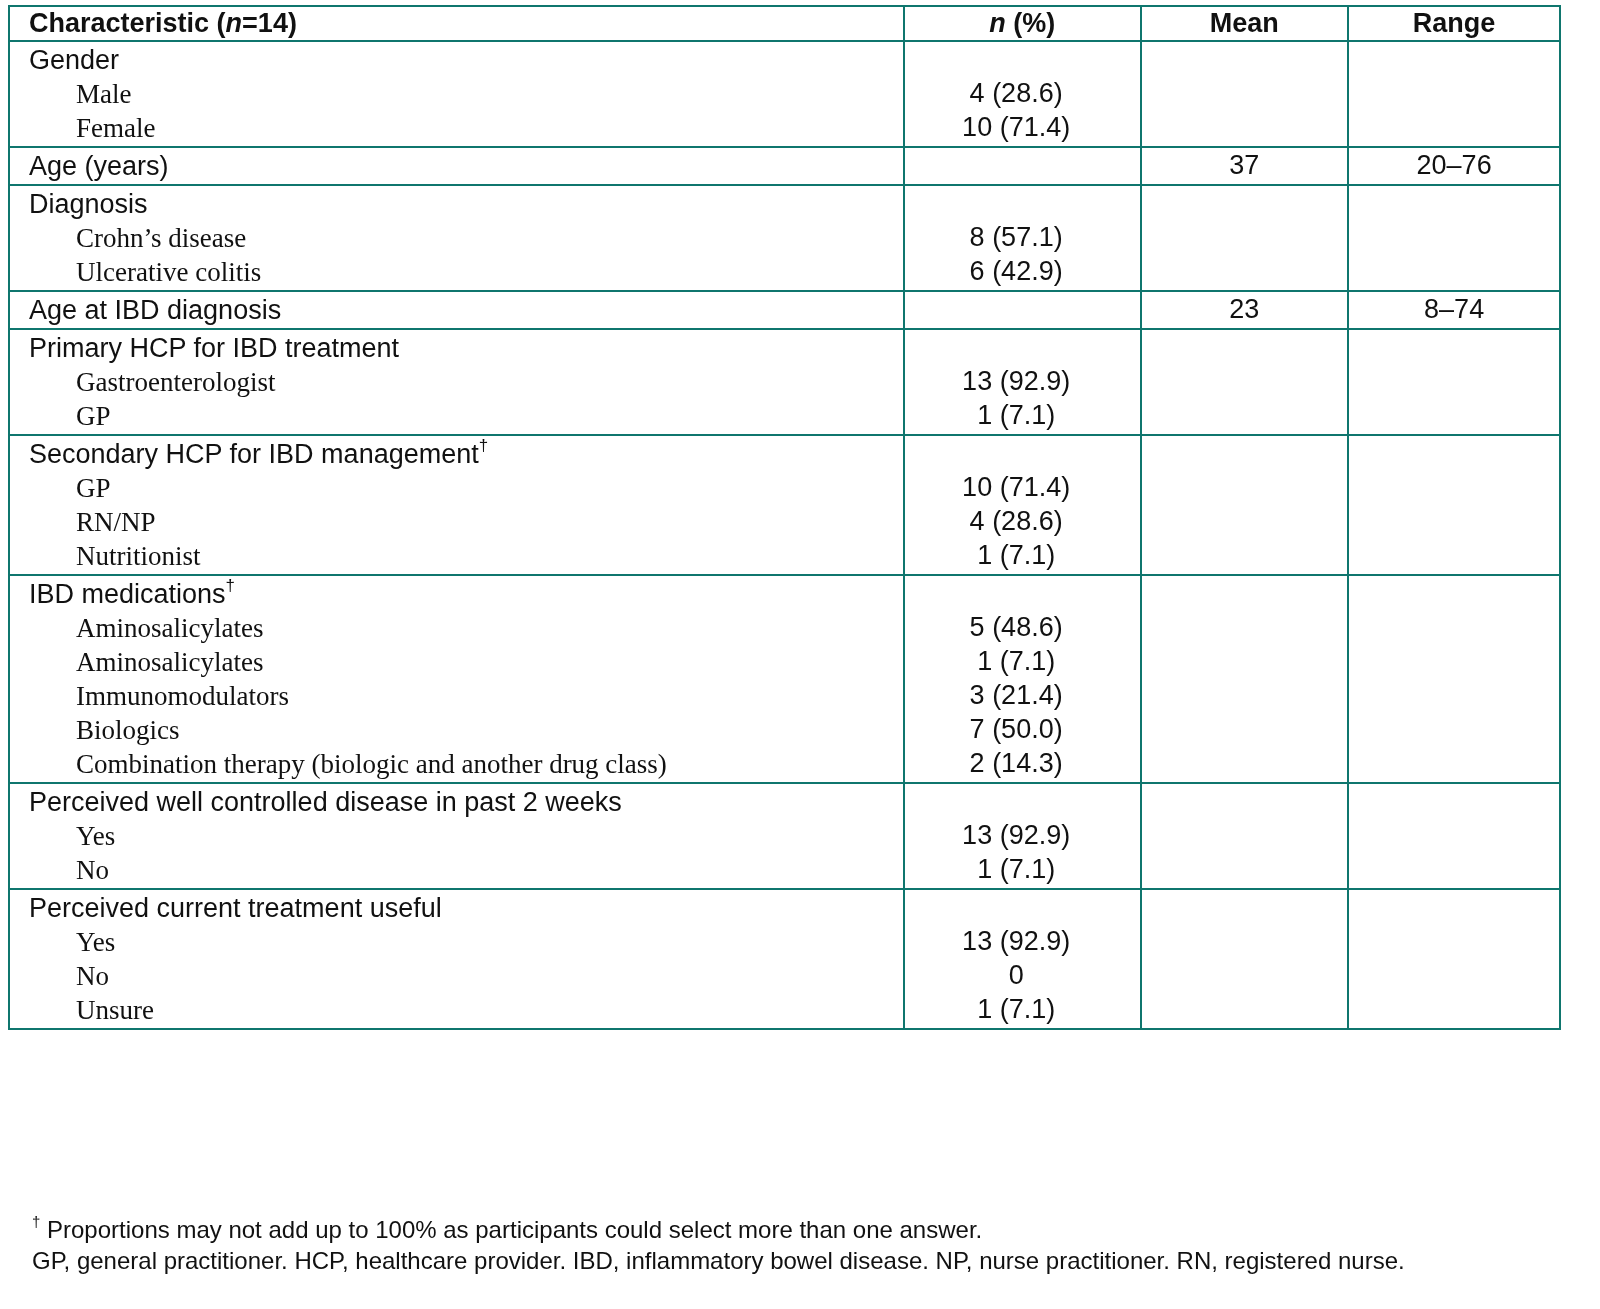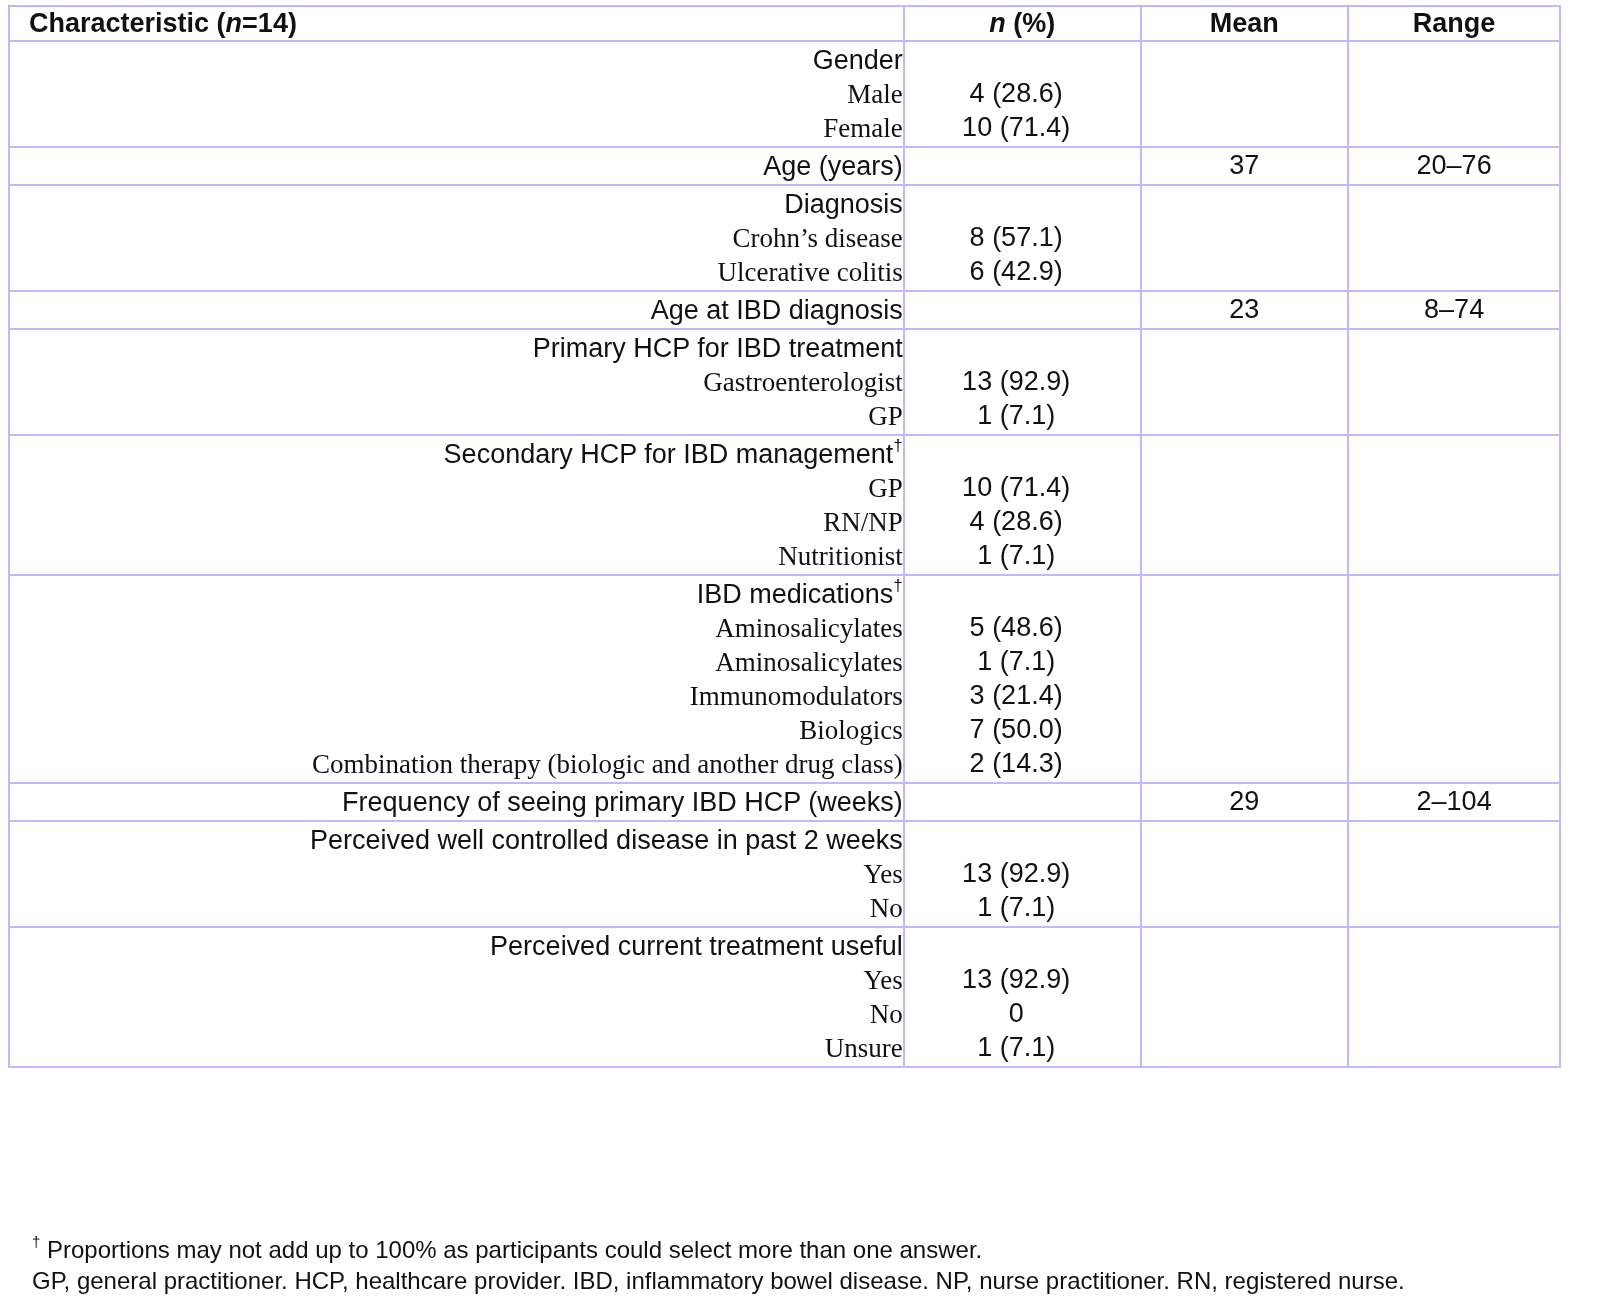--- a/index.html
+++ b/index.html
@@ -8,41 +8,41 @@
       font-family: "Liberation Sans", sans-serif; color: #111;
       position: relative;
     }
     table.data {
       position: absolute; left: 8px; top: 5px;
       width: 1553px;
       border-collapse: collapse;
       font-size: 27px; line-height: 34px;
     }
     table.data th, table.data td {
-      border: 2px solid #c4b5fd;
+      border: 2px solid #0f766e;
       padding: 0;
       vertical-align: top;
     }
     table.data th { font-weight: bold; height: 33px; line-height: 33px; }
     col.c1 { width: 896px; }
     col.c2 { width: 237px; }
     col.c3 { width: 208px; }
     col.c4 { width: 212px; }
     .th-left { text-align: left; padding-left: 19px !important; }
     .center { text-align: center; }
-    .c-label { padding-left: 19px !important; padding-top: 1px !important; padding-bottom: 1px !important; text-align: right; }
+    .c-label { padding-left: 19px !important; padding-top: 1px !important; padding-bottom: 1px !important; }
     .line { display: block; }
     .sub { padding-left: 47px; font-family: Liberation Serif, serif; }
     .wrap2 { padding-left: 28px; }
     .val-line { display: block; min-height: 34px; }
     .ncol .val-line { padding-right: 12px; }
     sup { font-size: 17px; line-height: 0; position: relative; top: -2px; }
     .footnotes {
       position: absolute; left: 32px; top: 1214px;
-      font-size: 24px; line-height: 31px; color: #111; margin-top: 20px;
+      font-size: 24px; line-height: 31px; color: #111;
     }
     .footnotes .fn1 { position: relative; left: 0; }
     .footnotes sup { font-size: 15px; }
   </style>
 </head>
 <body>
 
 <table class="data">
   <colgroup>
     <col class="c1">
@@ -155,28 +155,20 @@
         <span class="val-line">5 (48.6)</span>
         <span class="val-line">1 (7.1)</span>
         <span class="val-line">3 (21.4)</span>
         <span class="val-line">7 (50.0)</span>
         <span class="val-line">2 (14.3)</span>
       </td>
       <td class="center"></td>
       <td class="center"></td>
     </tr>
 
-    <tr>
-      <td class="c-label">
-          <span class="line">Frequency of seeing primary IBD HCP (weeks)</span>
-        </td>
-      <td class="center"></td>
-      <td class="center">29</td>
-      <td class="center">2–104</td>
-    </tr>
 
     <tr>
       <td class="c-label">
         <span class="line">Perceived well controlled disease in past 2 weeks</span>
         <span class="line sub">Yes</span>
         <span class="line sub">No</span>
       </td>
       <td class="center ncol">
         <span class="val-line"></span>
         <span class="val-line">13 (92.9)</span>

